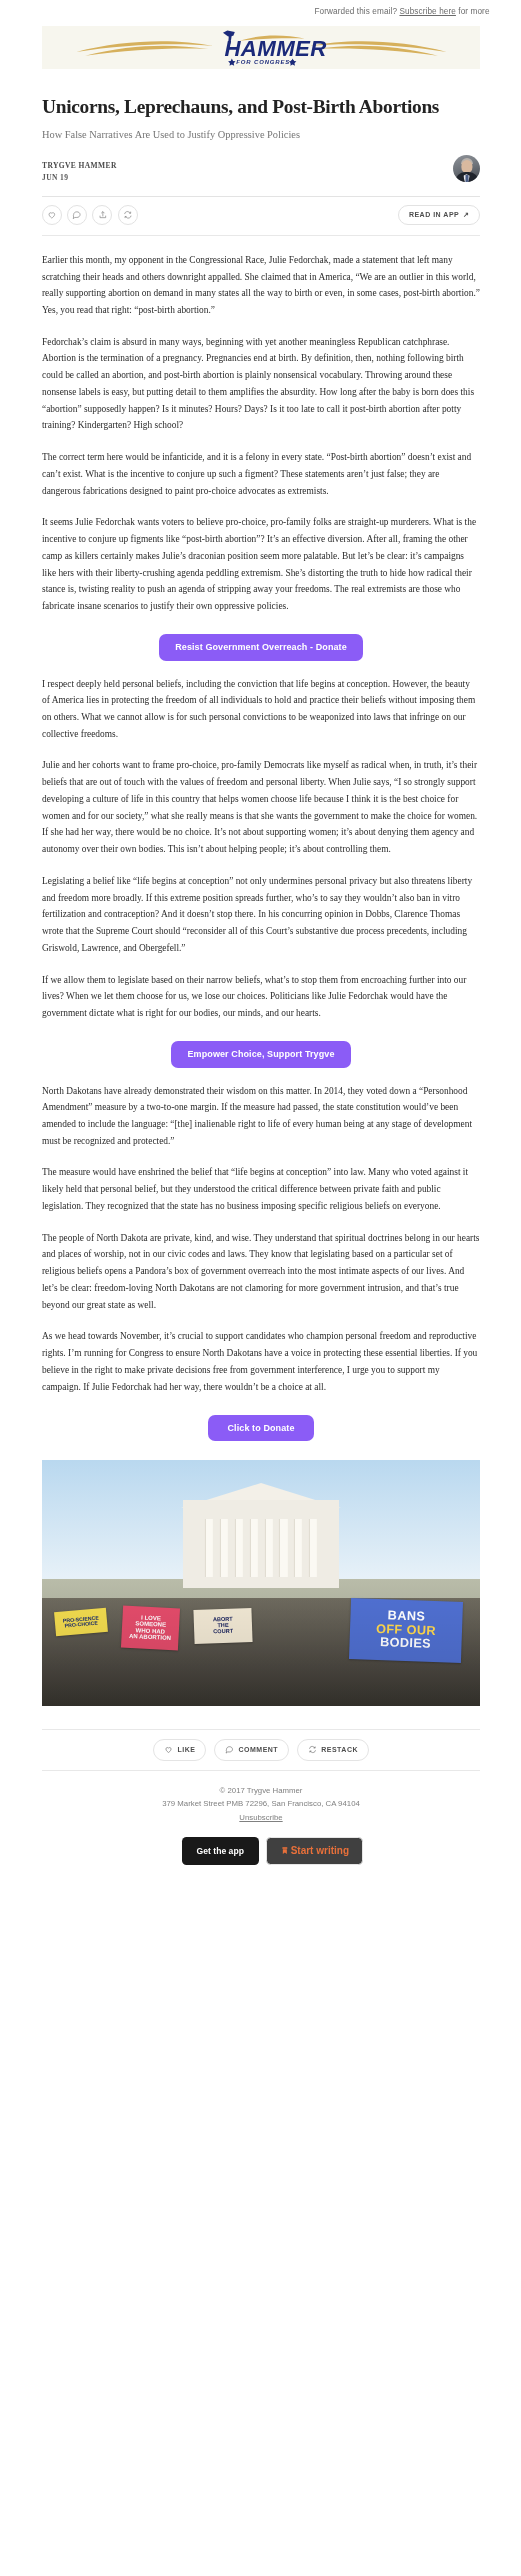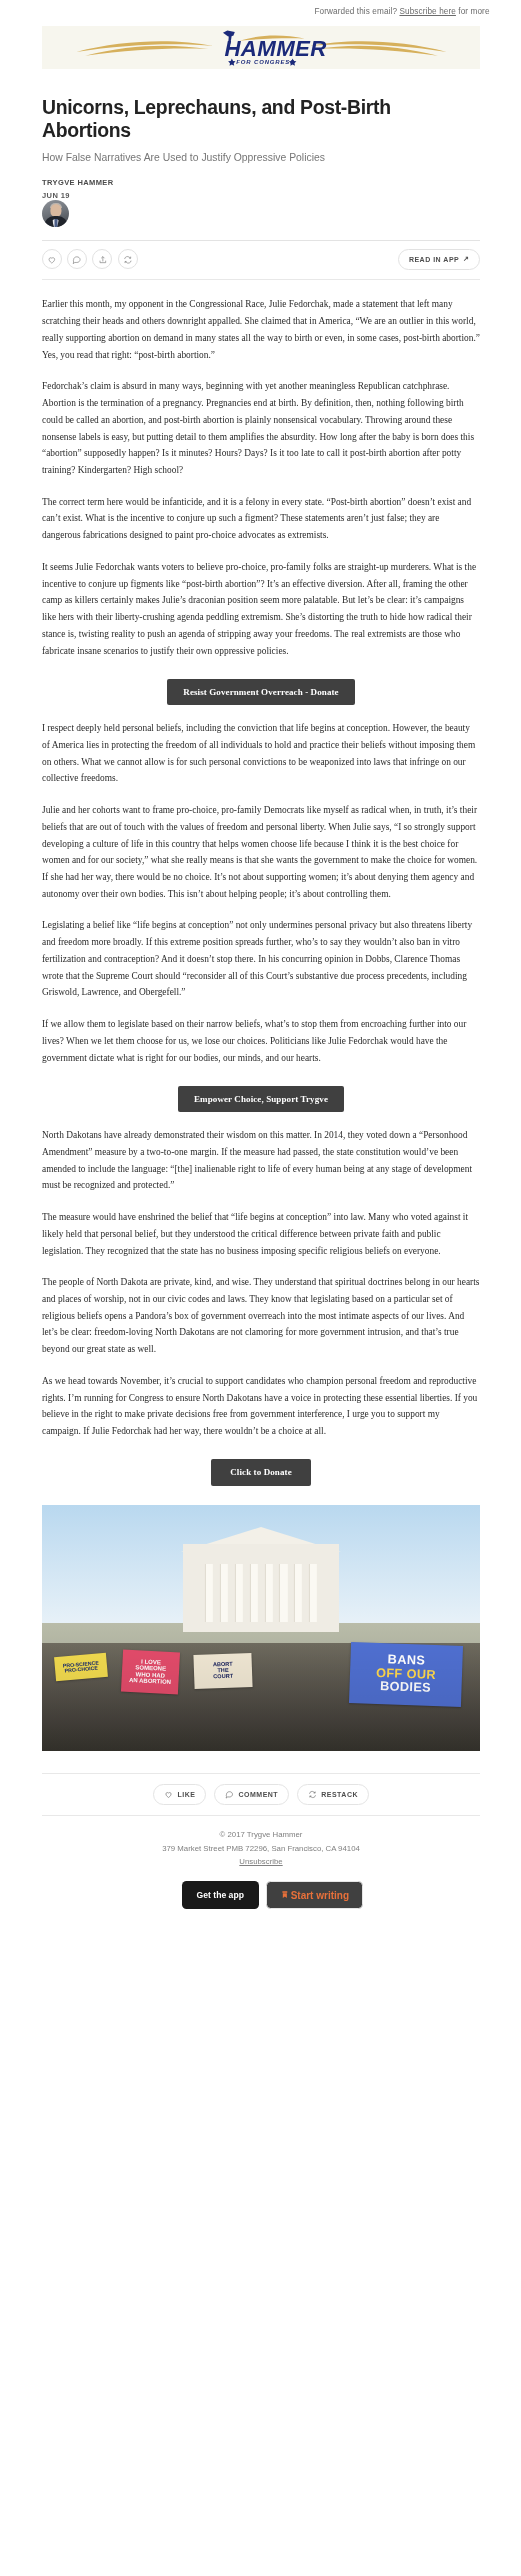--- a/index.html
+++ b/index.html
@@ -27,37 +27,37 @@
   .masthead {
     margin:10.4px 26px 0 26px;
     height:43px;
     background:#f7f6ee;
     display:flex; align-items:flex-end; justify-content:center;
     position:relative; overflow:hidden;
   }
   .masthead svg { display:block; }
 
   
-  .title-wrap { padding:27px 26px 0 26px; }
+  .title-wrap { padding:27px 26px 0 26px;font-family:Liberation Serif, serif; }
   h1.post-title {
     font-size:19.4px;
     line-height:1.18;
     font-weight:700;
     letter-spacing:-0.3px;
     margin:0 0 9px 0;
     color:#232323;
   }
   .subtitle {
     font-size:10.4px;
     color:#767676;
     margin:0 0 13.4px 0;
     font-weight:400;
     line-height:1.35;
   }
-  .byline-row { display:flex; align-items:flex-start; justify-content:space-between;flex-direction:column; }
+  .byline-row { display:flex; align-items:flex-end; justify-content:space-between; }
   .byline-left { display:flex; flex-direction:column; gap:3.7px; }
   .author {
     font-size:7.5px; letter-spacing:0.4px; color:#4a4a4a; font-weight:600;
     text-transform:uppercase;
   }
   .postdate {
     font-size:7.5px; letter-spacing:0.4px; color:#585858; font-weight:600;
     text-transform:uppercase;
   }
   .avatar {
@@ -121,24 +121,24 @@
     line-height:1.78;
     color:#2b2b2b;
     margin:15px 0 0 0;
     text-align:left;
   }
   p.para:first-child { margin-top:16.4px; }
 
   
   .cta-wrap { display:flex; justify-content:center; margin:19.4px 0 3px 0; }
   .cta {
-    background:#404040; color:#fff; border:none; border-radius:2px;
+    background:#8b5cf6; color:#fff; border:none; border-radius:7px;
     font-size:9px; font-weight:700; letter-spacing:0.1px;
     padding:8.2px 16.4px; cursor:pointer;
-    font-family:Liberation Serif, serif;
+    font-family:Liberation Sans, sans-serif;
   }
   .cta.small { padding:8.2px 19.4px; }
 
   
   .hero {
     margin:19.4px 26px 0 26px;
     height:246px; position:relative; overflow:hidden;
     background:linear-gradient(#cfe3f2 0%,#e3eef7 42%,#d9dbcf 43%,#c8c6ba 100%);
   }
   .hero .sky { position:absolute; inset:0 0 52% 0; background:linear-gradient(#b9d8ef,#e7f1f8); }

